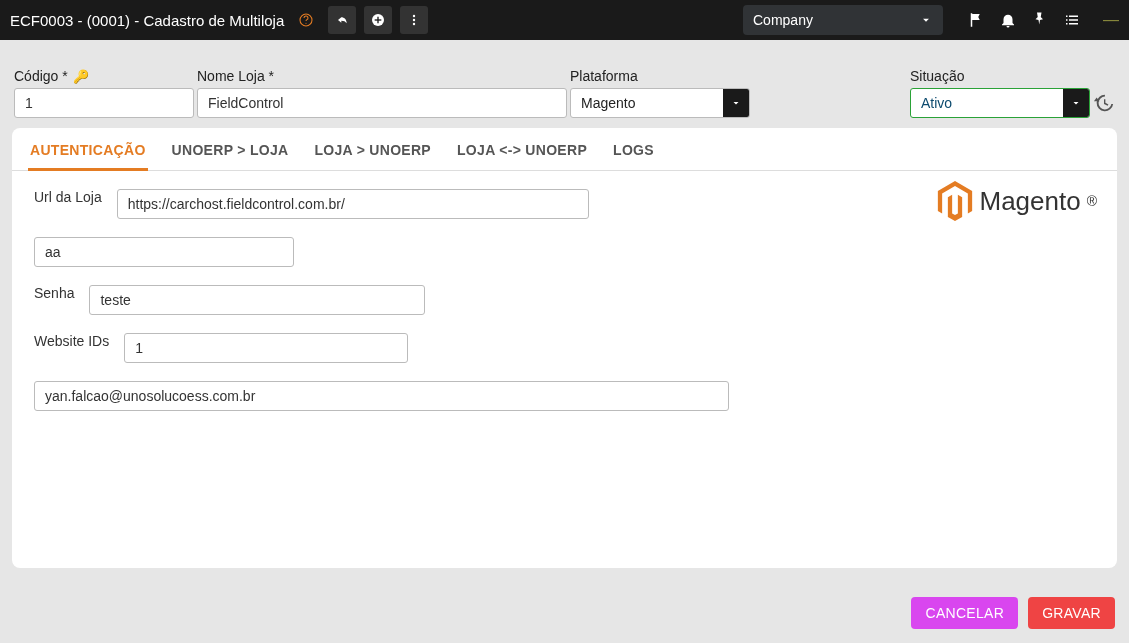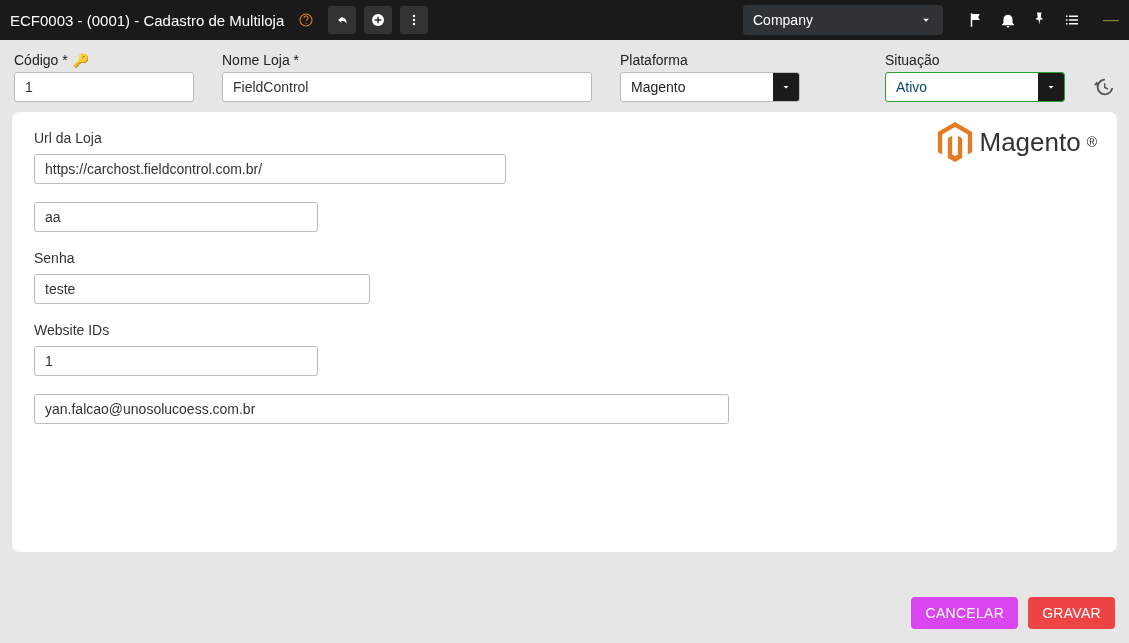--- a/index.html
+++ b/index.html
@@ -32,21 +32,21 @@
   .company-select { background:#303336; color:#fff; border:none; border-radius:4px; height:30px; width:200px; display:flex; align-items:center; justify-content:space-between; padding:0 10px; font-size:14px; cursor:pointer; }
   .right-icons { display:flex; gap:14px; margin-left:16px; align-items:center; }
   .right-icons .ic { width:18px; height:18px; cursor:pointer; }
   .right-icons .ic svg { fill:#fff; width:18px; height:18px; }
   .wifi { color:#8a8a3d; font-size:16px; margin-left:8px; }
 
   
   .headerform {
     padding:12px 14px 4px 14px;
     display:flex;
-    gap:28px;
+    gap:3px;
     align-items:flex-end;
   }
   .field { display:flex; flex-direction:column; gap:4px; }
   .field-label { font-size:14px; color:#222; }
   .key-icon { color:#e47c23; font-size:13px; margin-left:2px; }
   .input {
     border:1px solid #bbb;
     background:#fff;
     height:30px;
     padding:0 10px;
@@ -81,21 +81,21 @@
     padding:14px 2px 10px 2px;
     font-weight:700;
     font-size:14px;
     color:#555;
     cursor:pointer;
     letter-spacing:.3px;
   }
   .tab.active { color:#e47c23; border-bottom:3px solid #e47c23; margin-bottom:-1px; }
 
   .tabbody { padding:18px 22px; position:relative; }
-  .formrow { margin-bottom:18px; display:flex; flex-direction:column; gap:8px; }
+  .formrow { margin-bottom:18px; display:flex; gap:15px; }
   .formrow .lbl { font-size:14px; color:#333; }
 
   .logo-magento {
     position:absolute;
     right:20px;
     top:10px;
     display:flex;
     align-items:center;
     gap:6px;
     font-size:26px;
@@ -201,60 +201,67 @@
     <div class="select-wrap">
       <div class="select-val">Magento</div>
       <div class="select-btn">
           <svg viewBox="0 0 24 24">
             <path d="M7 10l5 5 5-5z"></path>
           </svg>
         </div>
     </div>
   </div>
 
-  <div class="field" style="width:180px; margin-left:auto;">
+  <div class="field" style="width:180px; margin-left:auto;margin-top:16px;">
     <label class="field-label">Situação</label>
     <div class="select-wrap select-wrap-green">
       <div class="select-val green-text">Ativo</div>
       <div class="select-btn">
           <svg viewBox="0 0 24 24">
             <path d="M7 10l5 5 5-5z"></path>
           </svg>
         </div>
     </div>
   </div>
 
   <div class="hist-col">
     <svg viewBox="0 0 24 24">
         <path d="M13 3a9 9 0 1 0 8.94 10H20a7 7 0 1 1-7-8V3zM12 8v5l4 2 .8-1.4-3.3-1.8V8z"></path>
         <path d="M3 7l3 4H0z" transform="translate(1,-1)"></path>
       </svg>
   </div>
 </div>
 
 <div class="card">
+  <div class="tabs">
+    <div class="tab active">AUTENTICAÇÃO</div>
+    <div class="tab">UNOERP &gt; LOJA</div>
+    <div class="tab">LOJA &gt; UNOERP</div>
+    <div class="tab">LOJA &lt;-&gt; UNOERP</div>
+    <div class="tab">LOGS</div>
+  </div>
 
   <div class="tabbody">
 
     <div class="logo-magento">
       <svg width="36" height="40" viewBox="0 0 24 28">
         <path fill="#e47c23" d="M12 0 0 7v14l3 1.7V8.8L12 3.5l9 5.3v13.9L24 21V7z"></path>
         <path fill="#e47c23" d="M10 9.6 7 11.3v13.9l5 2.8 5-2.8V11.3l-3-1.7v13.1l-2 1.1-2-1.1z"></path>
       </svg>
       <span>Magento</span>
         <span style="font-size:14px;vertical-align:super;">®</span>
     </div>
 
     <div class="formrow">
       <label class="lbl">Url da Loja</label>
       <input class="input" style="width: 472px;" type="text" value="https://carchost.fieldcontrol.com.br/">
     </div>
 
     <div class="formrow">
-      <input class="input" style="width: 284px;" type="text" value="aa">
+      <input class="input" style="width: 260px;" type="text" value="aa">
     </div>
 
     <div class="formrow">
       <label class="lbl">Senha</label>
       <input class="input" style="width: 336px;" type="text" value="teste">
     </div>
 
     <div class="formrow">
       <label class="lbl">Website IDs</label>
       <input class="input" style="width: 284px;" type="text" value="1">

